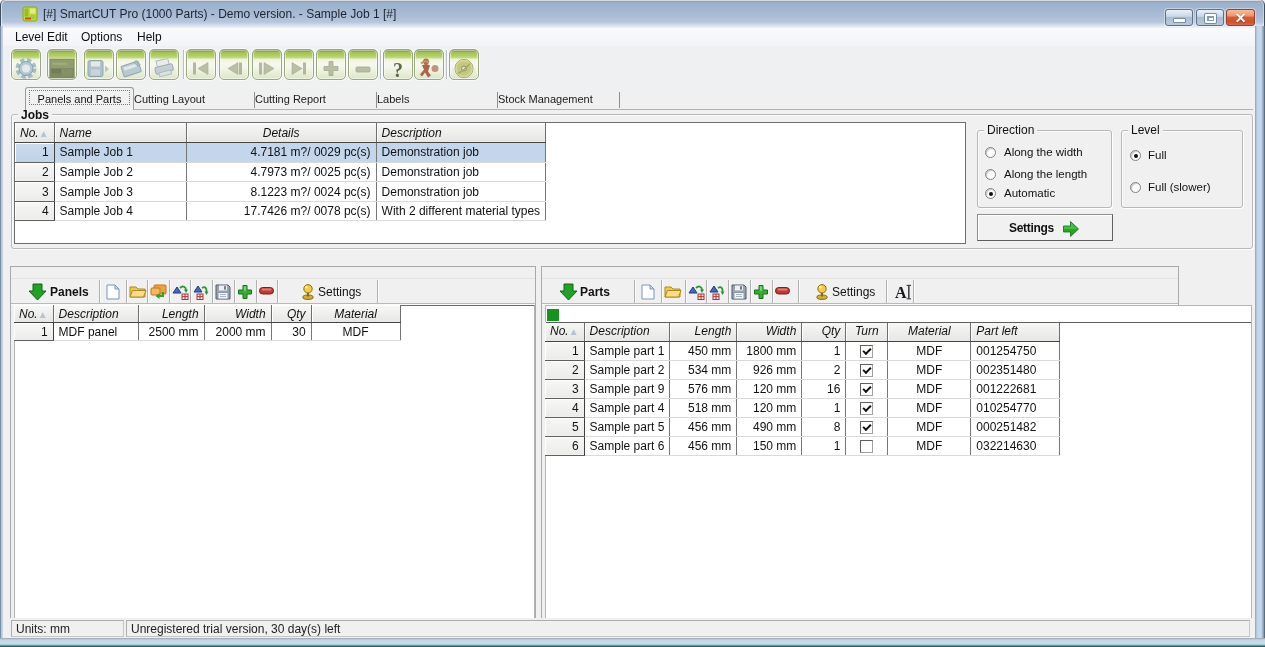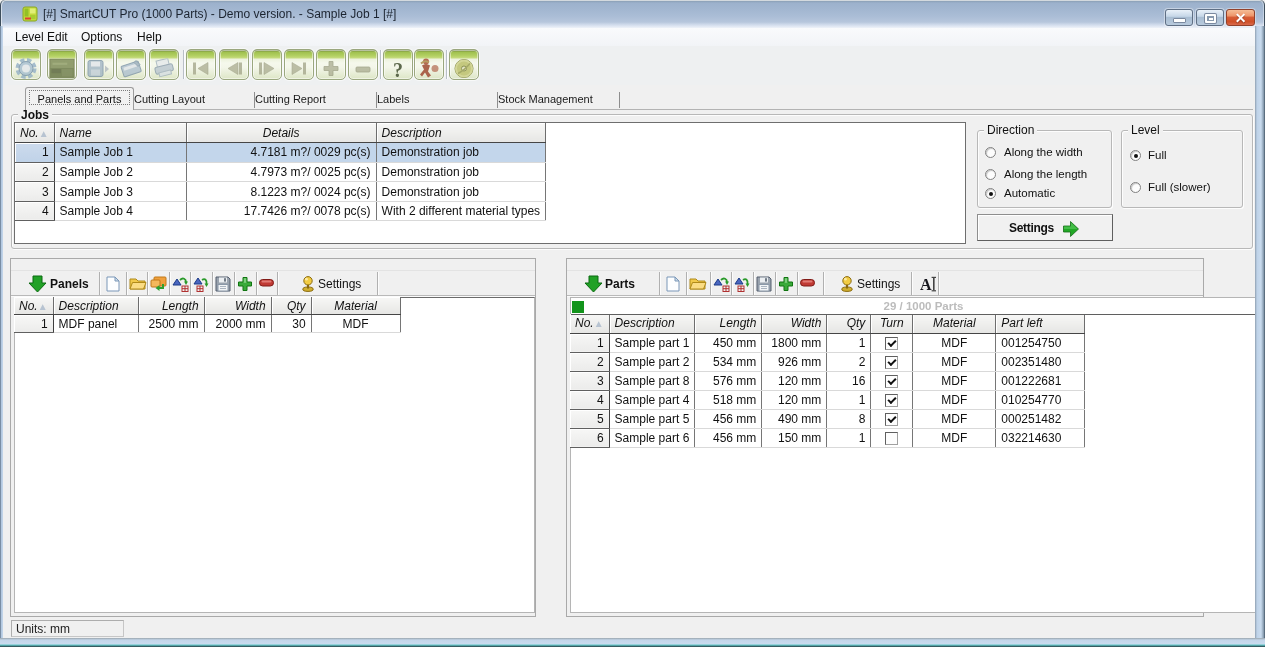--- a/index.html
+++ b/index.html
@@ -90,21 +90,21 @@
     box-shadow:inset 1px 1px 0 #ffffff;font-style:italic; }
   table.grid td.num { background:linear-gradient(180deg,#f7f7f6,#ebebea); text-align:right;
     border-bottom:1px solid #606060; border-right:1px solid #3f3f3f;
     box-shadow:inset 1px 1px 0 #ffffff; }
   .sortarr { color:#b7c3d1; font-size:10px; }
   tr.sel td { background:#c3d6eb; }
   tr.sel td.num { background:linear-gradient(180deg,#ccdaec,#bfd2e8); }
   .r { text-align:right; } .c { text-align:center; }
 
   
-  .section { position:absolute; border:1px solid #a9a9a9; background:#f0f0f0; }
+  .section { position:absolute; border:1px solid #a9a9a9; background:#f0f0f0;margin-top:8px; }
   .sec-tbar { position:absolute; left:0; top:11px; right:0; height:26px;
     border-top:1px solid #e3e3e3; border-bottom:1px solid #b9b9b9;
     box-shadow:0 1px 0 #fbfbfb; }
   .flatsep { position:absolute; top:1px; width:1px; height:23px; background:#b0b0b0;
     box-shadow:1px 0 0 #fcfcfc; }
   .secbtn-lbl { position:absolute; font-weight:bold; font-size:12px; top:6px; }
   .ico { position:absolute; top:5px; }
   .settings-lbl { position:absolute; top:6px; font-size:12px; }
 
   
@@ -454,21 +454,21 @@
             <td class="r">2500 mm</td>
             <td class="r">2000 mm</td>
             <td class="r">30</td>
             <td class="c">MDF</td>
           </tr>
       </tbody>
       </table>
     </div>
   </div>
 
-  <div class="section" style="left:566px;top:258px;width:638px;height:359px">
+  <div class="section" style="left:541px;top:258px;width:638px;height:359px">
     <div class="sec-tbar">
       <svg class="abs" style="left:17px;top:3px" width="19" height="20" viewBox="0 0 19 20">
         <path d="M5 2 L14 2 L14 9 L18 9 L9.5 18 L1 9 L5 9 Z" fill="#21a126" stroke="#0b6b10"></path>
       </svg>
       <span class="secbtn-lbl" style="left:38px">Parts</span>
       <div class="flatsep" style="left:92px"></div>
       <span class="ico" style="left:99px"><svg width="14" height="16" viewBox="0 0 14 16">
           <path d="M1 1 H9 L13 5 V15 H1 Z" fill="#fdfeff" stroke="#7a97b8"></path>
           <path d="M9 1 L9 5 H13 Z" fill="#cfdeea" stroke="#7a97b8"></path>
         </svg></span>
@@ -527,21 +527,20 @@
           <text x="1" y="13.5" font-family="Liberation Serif, serif" font-size="16" font-weight="bold" fill="#15151c">A</text>
           <rect x="14" y="1.5" width="1.6" height="13" fill="#444"></rect>
           <rect x="12.6" y="0.8" width="4.4" height="1.2" fill="#444"></rect>
           <rect x="12.6" y="14.2" width="4.4" height="1.2" fill="#444"></rect>
         </svg></span>
       <div class="flatsep" style="left:371px"></div>
     </div>
     <div class="abs" style="left:3px;top:38px;width:707px;height:316px;background:#fff;border:1px solid #b5b5b5">
       <div class="abs" style="left:0;top:16px;right:0;height:1px;background:#5f5f5f"></div>
       <div class="abs" style="left:1px;top:3px;width:12px;height:12px;background:#13941c"></div>
-      <div class="abs" style="left:0;top:2px;right:0;height:14px;color:#bcbcbc;text-align:center;font-weight:bold;font-size:11.5px">29 / 1000 Parts</div>
       <table class="grid pt" style="margin:16px 0 0 -1px">
         <colgroup>
           <col style="width:39px">
           <col style="width:85px">
           <col style="width:67px">
           <col style="width:65px">
           <col style="width:44px">
           <col style="width:42px">
           <col style="width:83px">
           <col style="width:89px">
@@ -572,21 +571,21 @@
             <td>Sample part 2</td>
             <td class="r">534 mm</td>
             <td class="r">926 mm</td>
             <td class="r">2</td>
             <td class="c"><span class="cbx on"></span></td>
             <td class="c">MDF</td>
             <td>002351480</td>
           </tr>
         <tr>
             <td class="num">3</td>
-            <td>Sample part 8</td>
+            <td>Sample part 9</td>
             <td class="r">576 mm</td>
             <td class="r">120 mm</td>
             <td class="r">16</td>
             <td class="c"><span class="cbx on"></span></td>
             <td class="c">MDF</td>
             <td>001222681</td>
           </tr>
         <tr>
             <td class="num">4</td>
             <td>Sample part 4</td>
@@ -619,17 +618,20 @@
           </tr>
       </tbody>
       </table>
     </div>
   </div>
 
   <div id="statusbar" class="abs">
     <div class="spanel" style="left:8px;width:113px">
       <span>Units: mm</span>
     </div>
+    <div class="spanel" style="left:123px;width:1124px">
+      <span>Unregistered trial version, 30 day(s) left</span>
+    </div>
   </div>
 
   <div id="frame-left" class="abs"></div>
   <div id="frame-right" class="abs"></div>
   <div id="frame-bottom" class="abs"></div>
 
 </body></html>

